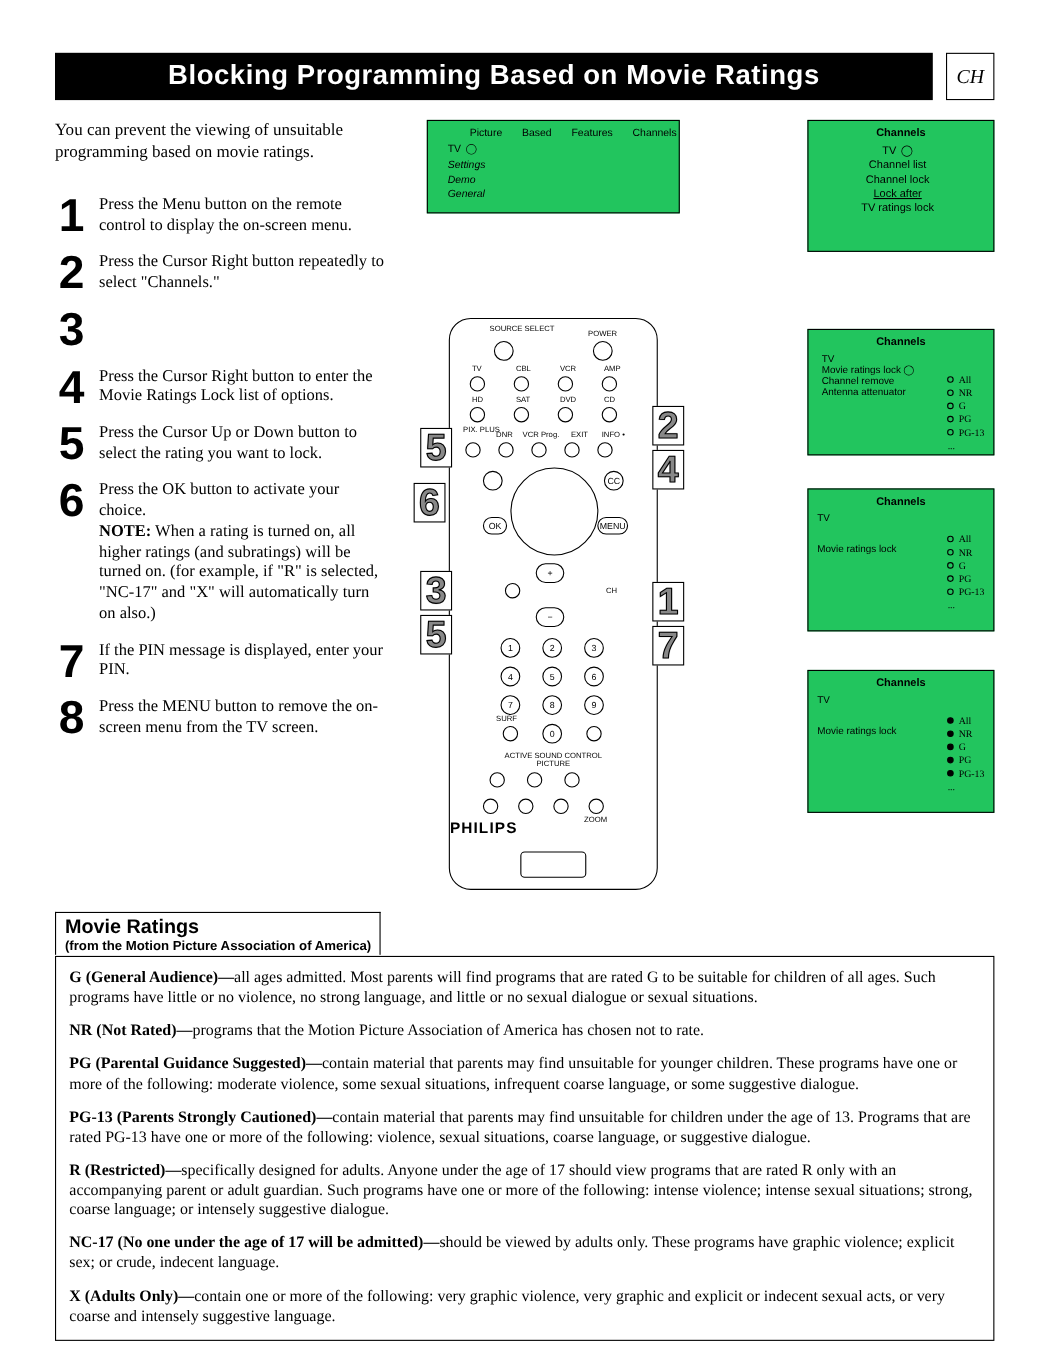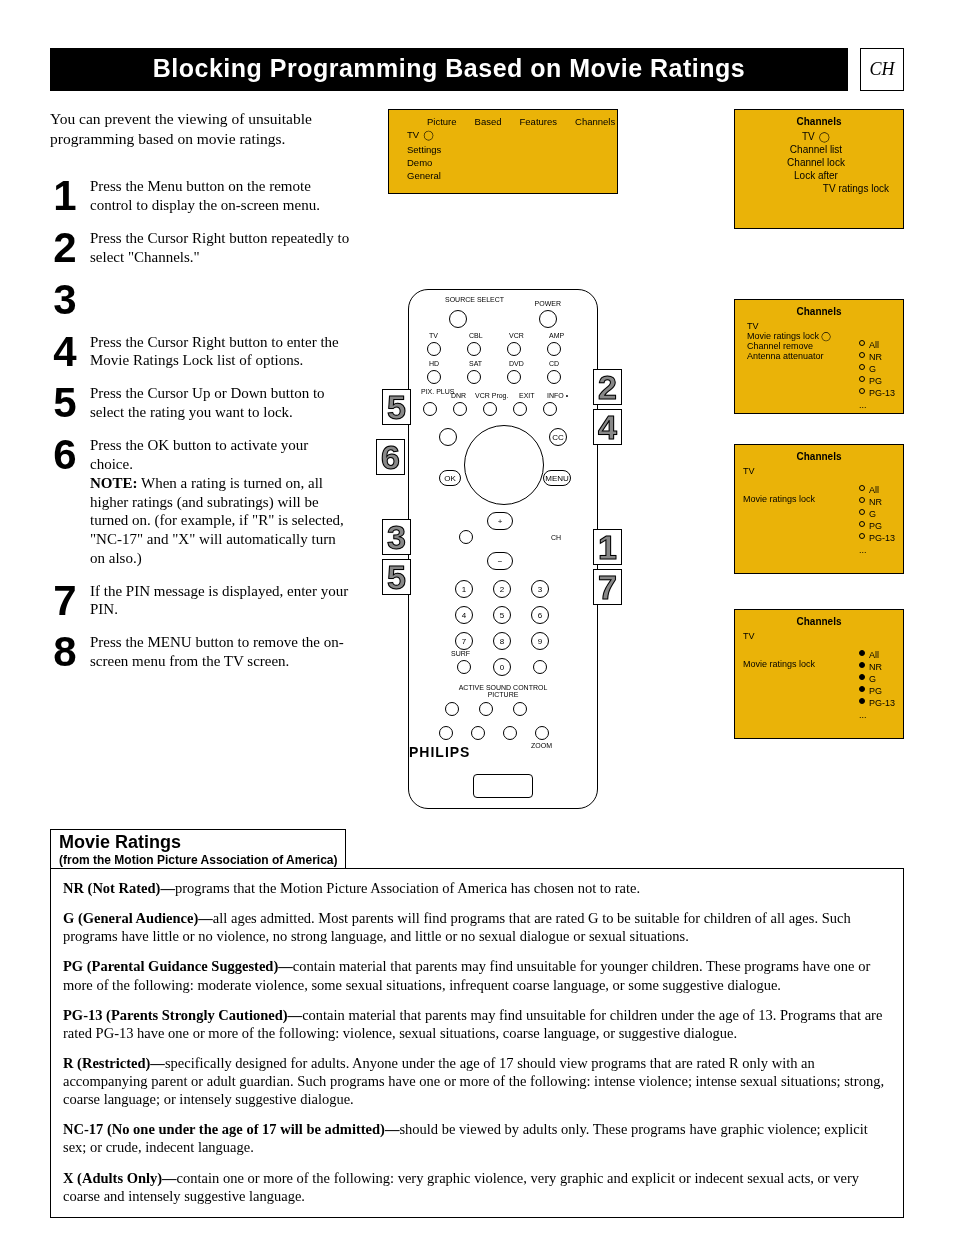--- a/index.html
+++ b/index.html
@@ -55,39 +55,39 @@
     width: 30px;
     text-align: center;
     flex-shrink: 0;
   }
   .step-body { font-size: 15px; line-height: 1.25; }
   .step-body .note { font-weight: bold; }
   .rightcol { flex: 1; position: relative; height: 700px; }
   .diagram-panel {
     position: absolute;
     border: 1px solid #000;
-    background: #eab308;
+    background: #22c55e;
     font-family: Arial, sans-serif;
     font-size: 10px;
     padding: 6px 8px;
   }
   .diagram-panel .ph { text-align: center; font-weight: bold; margin-bottom: 4px; }
   .diagram-panel .dot { width:6px; height:6px; border:1px solid #000; border-radius:50%; flex-shrink:0;}
   .diagram-panel .dot.filled { background:#000; }
   .diagram-panel .opt { font-size:9px; }
   .mini-menu-top { top:0; left:20px; width:230px; height:85px; font-size:9.5px;}
   .mini-menu-top .tvrow{display:flex;gap:18px;justify-content:flex-start;padding-left:30px;}
   .mini-menu-top .leftlist{margin-top:4px; padding-left:10px;}
-  .mini-menu-top .leftlist div{margin-bottom:2px;}
+  .mini-menu-top .leftlist div{margin-bottom:2px;font-style:italic;}
   .panel-r1 { top:0; right:0; width:170px; height:120px; }
   .panel-r3 { top:335px; right:0; width:170px; height:130px; }
   .panel-r4 { top:500px; right:0; width:170px; height:130px; }
   .panel-list div{margin-bottom:2px; text-align:right; padding-right:6px;}
   .opt-col{position:absolute; right:8px; top:40px;}
-  .opt-col .opt-row{display:flex;gap:4px;margin-bottom:2px;}
+  .opt-col .opt-row{display:flex;align-items:center;gap:4px;margin-bottom:2px;font-family:Liberation Serif, serif;}
   .remote-box {
     position: absolute;
     top: 180px; left: 40px;
     width: 190px; height: 520px;
     border: 1px solid #000;
     border-radius: 20px;
     background: #fff;
   }
   .remote-brand{
     position:absolute; bottom:48px; left:0; right:0;
@@ -200,22 +200,22 @@
 
     <div class="diagram-panel panel-r1">
       <div class="ph">Channels</div>
       <div class="panel-list" style="text-align:center;">
         <div style="display:flex;align-items:center;justify-content:center;gap:4px;">
             <span>TV</span>
             <span>◯</span>
           </div>
         <div style="text-align:center;">Channel list</div>
         <div style="text-align:center;">Channel lock</div>
-        <div style="text-align:center;">Lock after</div>
-        <div style="text-align:right;">TV ratings lock</div>
+        <div style="text-align:center;text-decoration:underline;">Lock after</div>
+        <div style="text-align:center;">TV ratings lock</div>
       </div>
     </div>
 
     <div class="diagram-panel" style="top:190px;right:0;width:170px;height:115px;">
       <div class="ph">Channels</div>
       <div style="font-size:9px;text-align:left;padding-left:4px;">
         <div><span>TV</span></div>
         <div style="display:flex;align-items:center;gap:2px;">
             <span>Movie ratings lock</span> 
             <span>◯</span>
@@ -402,22 +402,22 @@
 
   </div>
 </div>
 
 <div class="ratings-section">
   <div class="ratings-header">
     <div class="t1">Movie Ratings</div>
     <div class="t2">(from the Motion Picture Association of America)</div>
   </div>
   <div class="ratings-box">
+    <p class="rating-def"><span class="rn">G (General Audience)—</span><span>all ages admitted. Most parents will find programs that are rated G to be suitable for children of all ages. Such programs have little or no violence, no strong language, and little or no sexual dialogue or sexual situations.</span></p>
     <p class="rating-def"><span class="rn">NR (Not Rated)—</span><span>programs that the Motion Picture Association of America has chosen not to rate.</span></p>
-    <p class="rating-def"><span class="rn">G (General Audience)—</span><span>all ages admitted. Most parents will find programs that are rated G to be suitable for children of all ages. Such programs have little or no violence, no strong language, and little or no sexual dialogue or sexual situations.</span></p>
     <p class="rating-def"><span class="rn">PG (Parental Guidance Suggested)—</span><span>contain material that parents may find unsuitable for younger children. These programs have one or more of the following: moderate violence, some sexual situations, infrequent coarse language, or some suggestive dialogue.</span></p>
     <p class="rating-def"><span class="rn">PG-13 (Parents Strongly Cautioned)—</span><span>contain material that parents may find unsuitable for children under the age of 13. Programs that are rated PG-13 have one or more of the following: violence, sexual situations, coarse language, or suggestive dialogue.</span></p>
     <p class="rating-def"><span class="rn">R (Restricted)—</span><span>specifically designed for adults. Anyone under the age of 17 should view programs that are rated R only with an accompanying parent or adult guardian. Such programs have one or more of the following: intense violence; intense sexual situations; strong, coarse language; or intensely suggestive dialogue.</span></p>
     <p class="rating-def"><span class="rn">NC-17 (No one under the age of 17 will be admitted)—</span><span>should be viewed by adults only. These programs have graphic violence; explicit sex; or crude, indecent language.</span></p>
     <p class="rating-def"><span class="rn">X (Adults Only)—</span><span>contain one or more of the following: very graphic violence, very graphic and explicit or indecent sexual acts, or very coarse and intensely suggestive language.</span></p>
   </div>
 </div>
 
 <div class="page-num">55</div>
 

